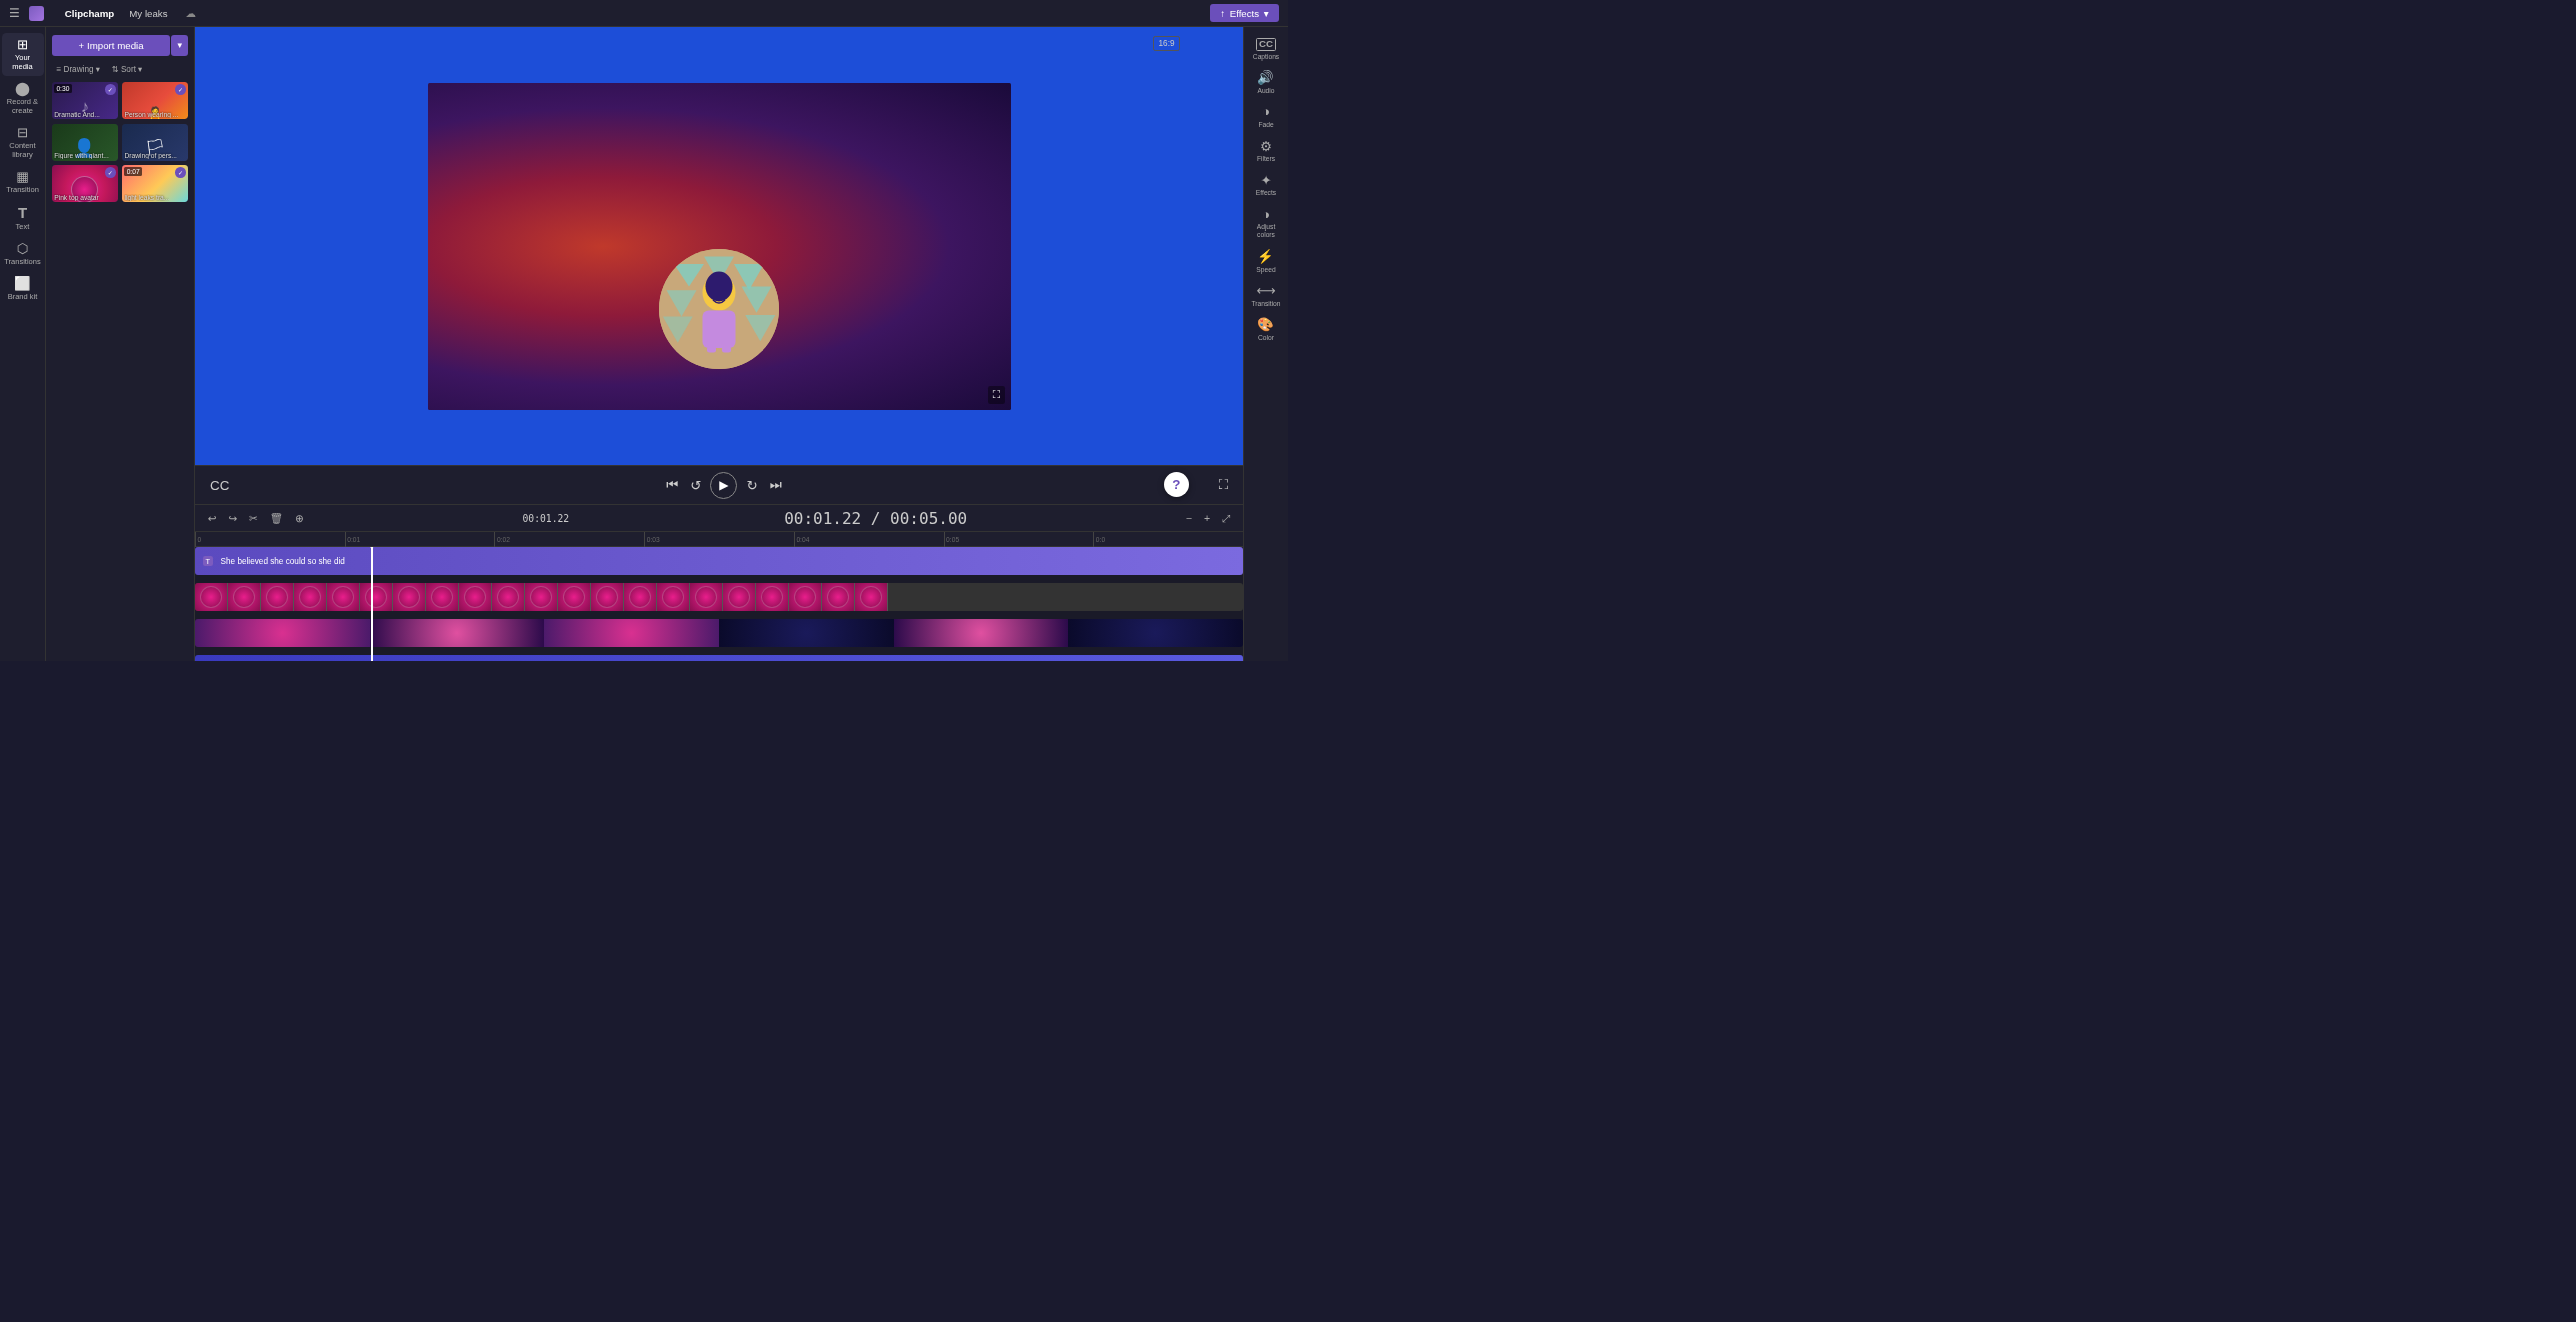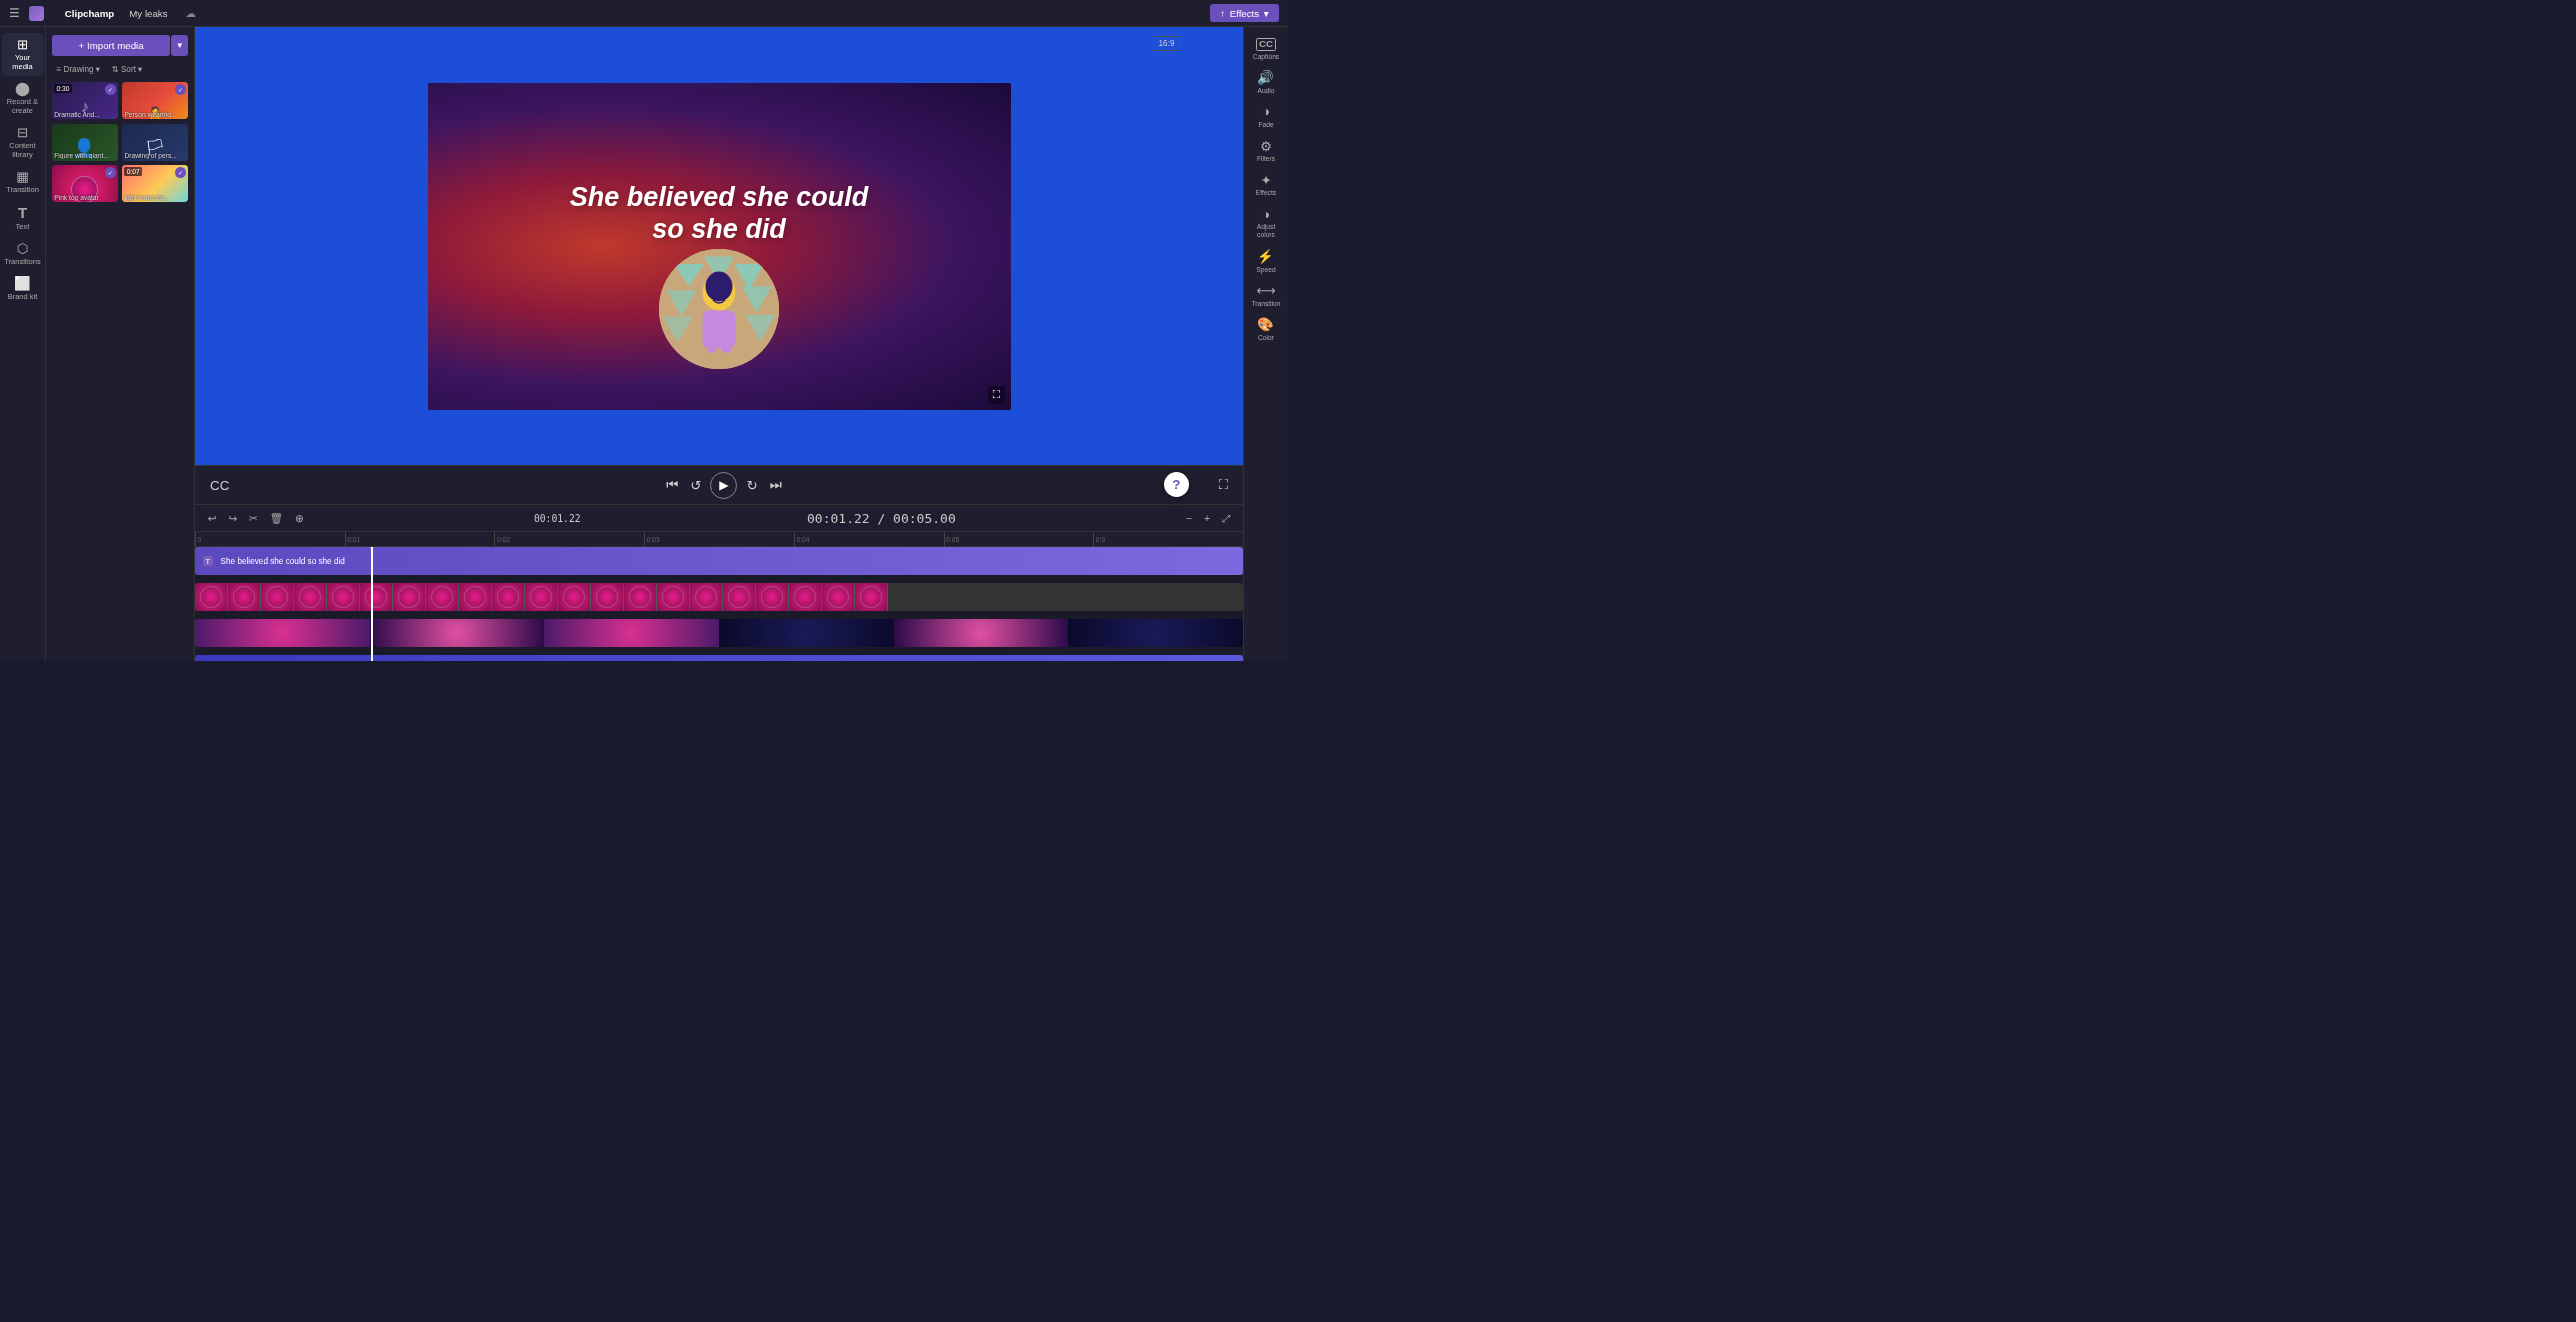--- a/index.html
+++ b/index.html
@@ -696,24 +696,20 @@
 
     <div class="preview-area">
 
       <div style="position:absolute;top:6px;right:60px;z-index:5;">
         <button class="aspect-ratio-btn">16:9</button>
       </div>
 
       <div class="preview-video">
         <div class="video-canvas">
           <div class="video-bg"></div>
-          <div class="video-text">
-            <span>She believed she could</span><br>
-            <span>so she did</span>
-          </div>
 
           <div class="video-character">
             <div class="char-circle">
 
               <svg width="120" height="120" viewBox="0 0 160 160" style="position:absolute;top:0;left:0;">
                 <rect width="160" height="160" fill="#c8a87a"></rect>
                 <polygon points="20,20 60,20 40,50" fill="#7ecec4" opacity="0.8"></polygon>
                 <polygon points="60,10 100,10 80,45" fill="#7ecec4" opacity="0.7"></polygon>
                 <polygon points="100,20 140,20 120,55" fill="#7ecec4" opacity="0.8"></polygon>
                 <polygon points="10,55 50,55 30,90" fill="#7ecec4" opacity="0.6"></polygon>
@@ -757,21 +753,21 @@
 
       <div class="timeline-toolbar">
         <div class="timeline-tools">
           <button class="tl-btn">↩</button>
           <button class="tl-btn">↪</button>
           <button class="tl-btn">✂</button>
           <button class="tl-btn">🗑</button>
           <button class="tl-btn">⊕</button>
         </div>
         <div class="timeline-timecode" style="display:inline;">00:01.22</div>
-        <span style="font-family:monospace;font-size:13px;color:#ccc;">00:01.22 / 00:05.00</span>
+        <span style="font-family:monospace;font-size:16px;color:#ccc;">00:01.22 / 00:05.00</span>
         <div class="timeline-zoom">
           <button class="tl-btn">−</button>
           <button class="tl-btn">+</button>
           <button class="tl-btn">⤢</button>
         </div>
       </div>
 
       <div class="timeline-scroll">
 
         <div class="timeline-ruler">

